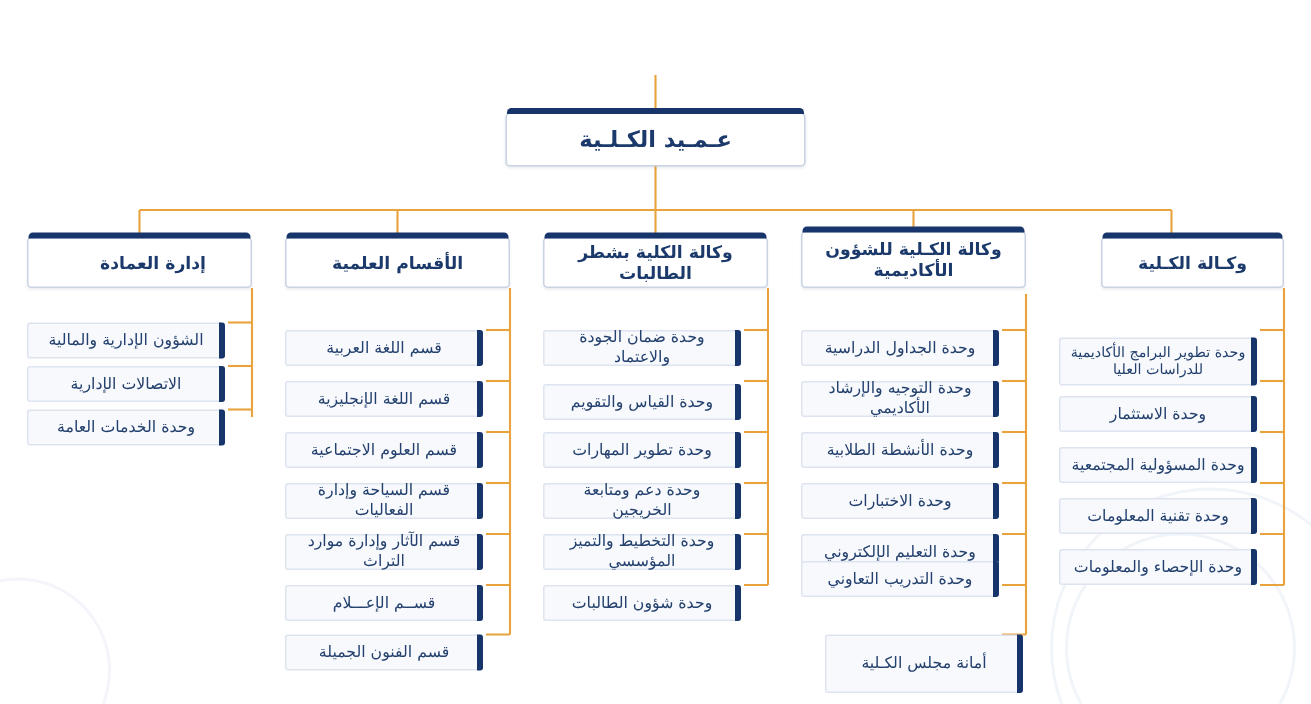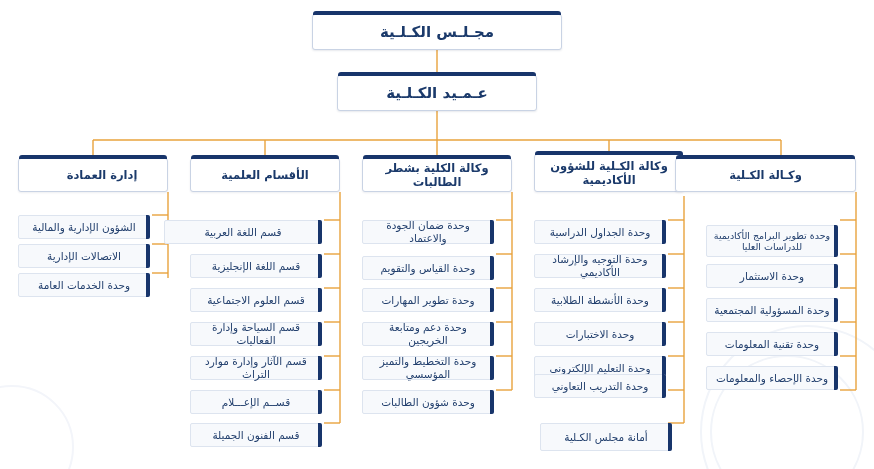--- a/index.html
+++ b/index.html
@@ -120,24 +120,20 @@
       <path d="M856,192 L856,390"></path>
       <path d="M856,220 L840,220"></path>
         <path d="M856,254 L840,254"></path>
         <path d="M856,288 L840,288"></path>
       <path d="M856,322 L840,322"></path>
         <path d="M856,356 L840,356"></path>
         <path d="M856,390 L840,390"></path>
     </g>
   </svg>
 
-  <div class="node top" style="left:312px;top:14px;width:250px;height:36px;">
-    <span class="cap"></span>
-    <span>مجـلـس الكـلـية</span>
-  </div>
 
   <div class="node top" style="left:337px;top:75px;width:200px;height:36px;">
     <span class="cap"></span>
     <span>عـمـيد الكـلـية</span>
   </div>
 
   <div class="col-wrap" style="left:18px;top:158px;width:150px;">
     <div class="node head" style="position:relative;left:0;top:0;width:150px;height:34px;padding-left:24px;">
       <span class="cap"></span>
       <span>إدارة العمادة</span>
@@ -154,21 +150,21 @@
       <span class="side"></span>
       <span>وحدة الخدمات العامة</span>
     </div>
   </div>
 
   <div class="col-wrap" style="left:190px;top:158px;width:150px;">
     <div class="node head" style="position:relative;width:150px;height:34px;">
       <span class="cap"></span>
       <span>الأقسام العلمية</span>
     </div>
-    <div class="node leaf" style="position:relative;top:28px;width:158px;height:24px;margin-right:18px;">
+    <div class="node leaf" style="position:relative;top:28px;width:132px;height:24px;margin-right:18px;">
       <span class="side"></span>
       <span>قسم اللغة العربية</span>
     </div>
     <div class="node leaf" style="position:relative;top:38px;width:132px;height:24px;margin-right:18px;">
       <span class="side"></span>
       <span>قسم اللغة الإنجليزية</span>
     </div>
     <div class="node leaf" style="position:relative;top:48px;width:132px;height:24px;margin-right:18px;">
       <span class="side"></span>
       <span>قسم العلوم الاجتماعية</span>
@@ -244,28 +240,28 @@
       <span>وحدة الاختبارات</span>
     </div>
     <div class="node leaf" style="position:relative;top:68px;width:132px;height:24px;margin-right:18px;">
       <span class="side"></span>
       <span>وحدة التعليم الإلكتروني</span>
     </div>
     <div class="node leaf" style="position:relative;top:62px;width:132px;height:24px;margin-right:18px;">
       <span class="side"></span>
       <span>وحدة التدريب التعاوني</span>
     </div>
-    <div class="node leaf" style="position:relative;top:87px;width:132px;height:28px;margin-right:12px;">
+    <div class="node leaf" style="position:relative;top:87px;width:132px;height:39px;margin-right:2px;">
       <span class="side"></span>
       <span>أمانة مجلس الكـلية</span>
     </div>
   </div>
 
   <div class="col-wrap" style="left:706px;top:158px;width:150px;">
-    <div class="node head" style="position:relative;width:181px;height:34px;">
+    <div class="node head" style="position:relative;width:122px;height:34px;">
       <span class="cap"></span>
       <span>وكـالة الكـلية</span>
     </div>
     <div class="node leaf" style="position:relative;top:33px;width:132px;height:32px;margin-right:18px;font-size:9.5px;">
       <span class="side"></span>
       <span>وحدة تطوير البرامج الأكاديمية للدراسات العليا</span>
     </div>
     <div class="node leaf" style="position:relative;top:40px;width:132px;height:24px;margin-right:18px;">
       <span class="side"></span>
       <span>وحدة الاستثمار</span>

